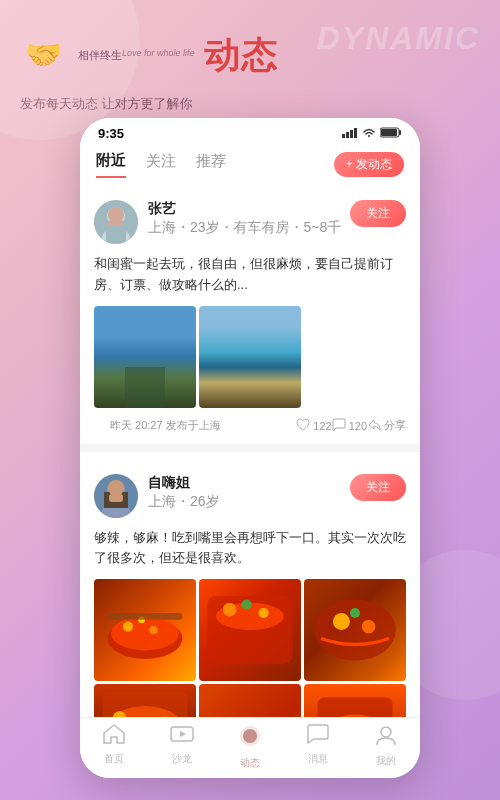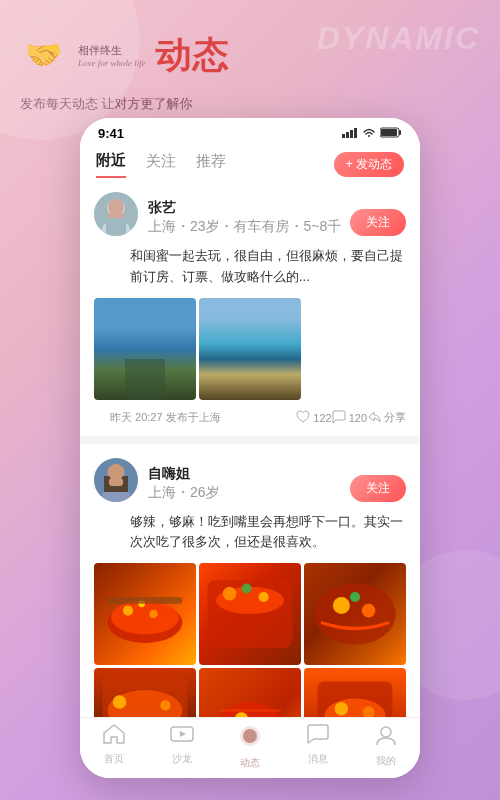--- a/index.html
+++ b/index.html
@@ -38,21 +38,21 @@
     .logo-area {
       display: flex;
       align-items: center;
       gap: 8px;
     }
     .logo-icon {
       width: 50px; height: 50px;
       display: flex; align-items: center; justify-content: center;
     }
     .logo-text {
-      display: flex; flex-direction: column; font-family: Liberation Serif, serif;
+      display: flex; flex-direction: row;
     }
     .logo-cn {
       font-size: 11px;
       color: rgba(100,60,80,0.8);
       font-weight: 500;
     }
     .logo-en {
       font-size: 9px;
       color: rgba(120,60,80,0.6);
       font-style: italic;
@@ -151,22 +151,23 @@
     
     .post-card {
       background: #fff;
       margin-bottom: 8px;
       padding: 14px 14px 10px;
     }
 
     
     .user-row {
       display: flex;
-      align-items: flex-end;
+      align-items: flex-start;
       margin-bottom: 10px;
+      margin-top: 8px;
     }
     .avatar {
       width: 44px; height: 44px;
       border-radius: 50%;
       overflow: hidden;
       margin-right: 10px;
       flex-shrink: 0;
       background: #ddd;
       display: flex; align-items: center; justify-content: center;
     }
@@ -184,21 +185,20 @@
       cursor: pointer;
       font-weight: 500;
     }
 
     
     .post-text {
       font-size: 13px;
       color: #333;
       line-height: 1.6;
       margin-bottom: 10px;
-      margin-left: 36px;
     }
 
     
     .img-grid-3 {
       display: grid;
       grid-template-columns: 1fr 1fr 1fr;
       gap: 3px;
       margin-bottom: 10px;
     }
     .img-cell {
@@ -316,21 +316,21 @@
     </div>
   </div>
   <div class="header-title">动态</div>
   <div class="header-watermark">DYNAMIC</div>
 </div>
 <div class="header-subtitle">发布每天动态 让对方更了解你</div>
 
 <div class="phone-container">
 
   <div class="status-bar">
-    <span class="status-time">9:41</span>
+    <span class="status-time">9:35</span>
     <div class="status-icons">
       <span>
         <svg width="16" height="10" viewBox="0 0 16 10">
             <rect x="0" y="6" width="3" height="4" fill="#333"></rect>
             <rect x="4" y="4" width="3" height="6" fill="#333"></rect>
             <rect x="8" y="2" width="3" height="8" fill="#333"></rect>
             <rect x="12" y="0" width="3" height="10" fill="#333"></rect>
           </svg>
       </span>
       <span>

